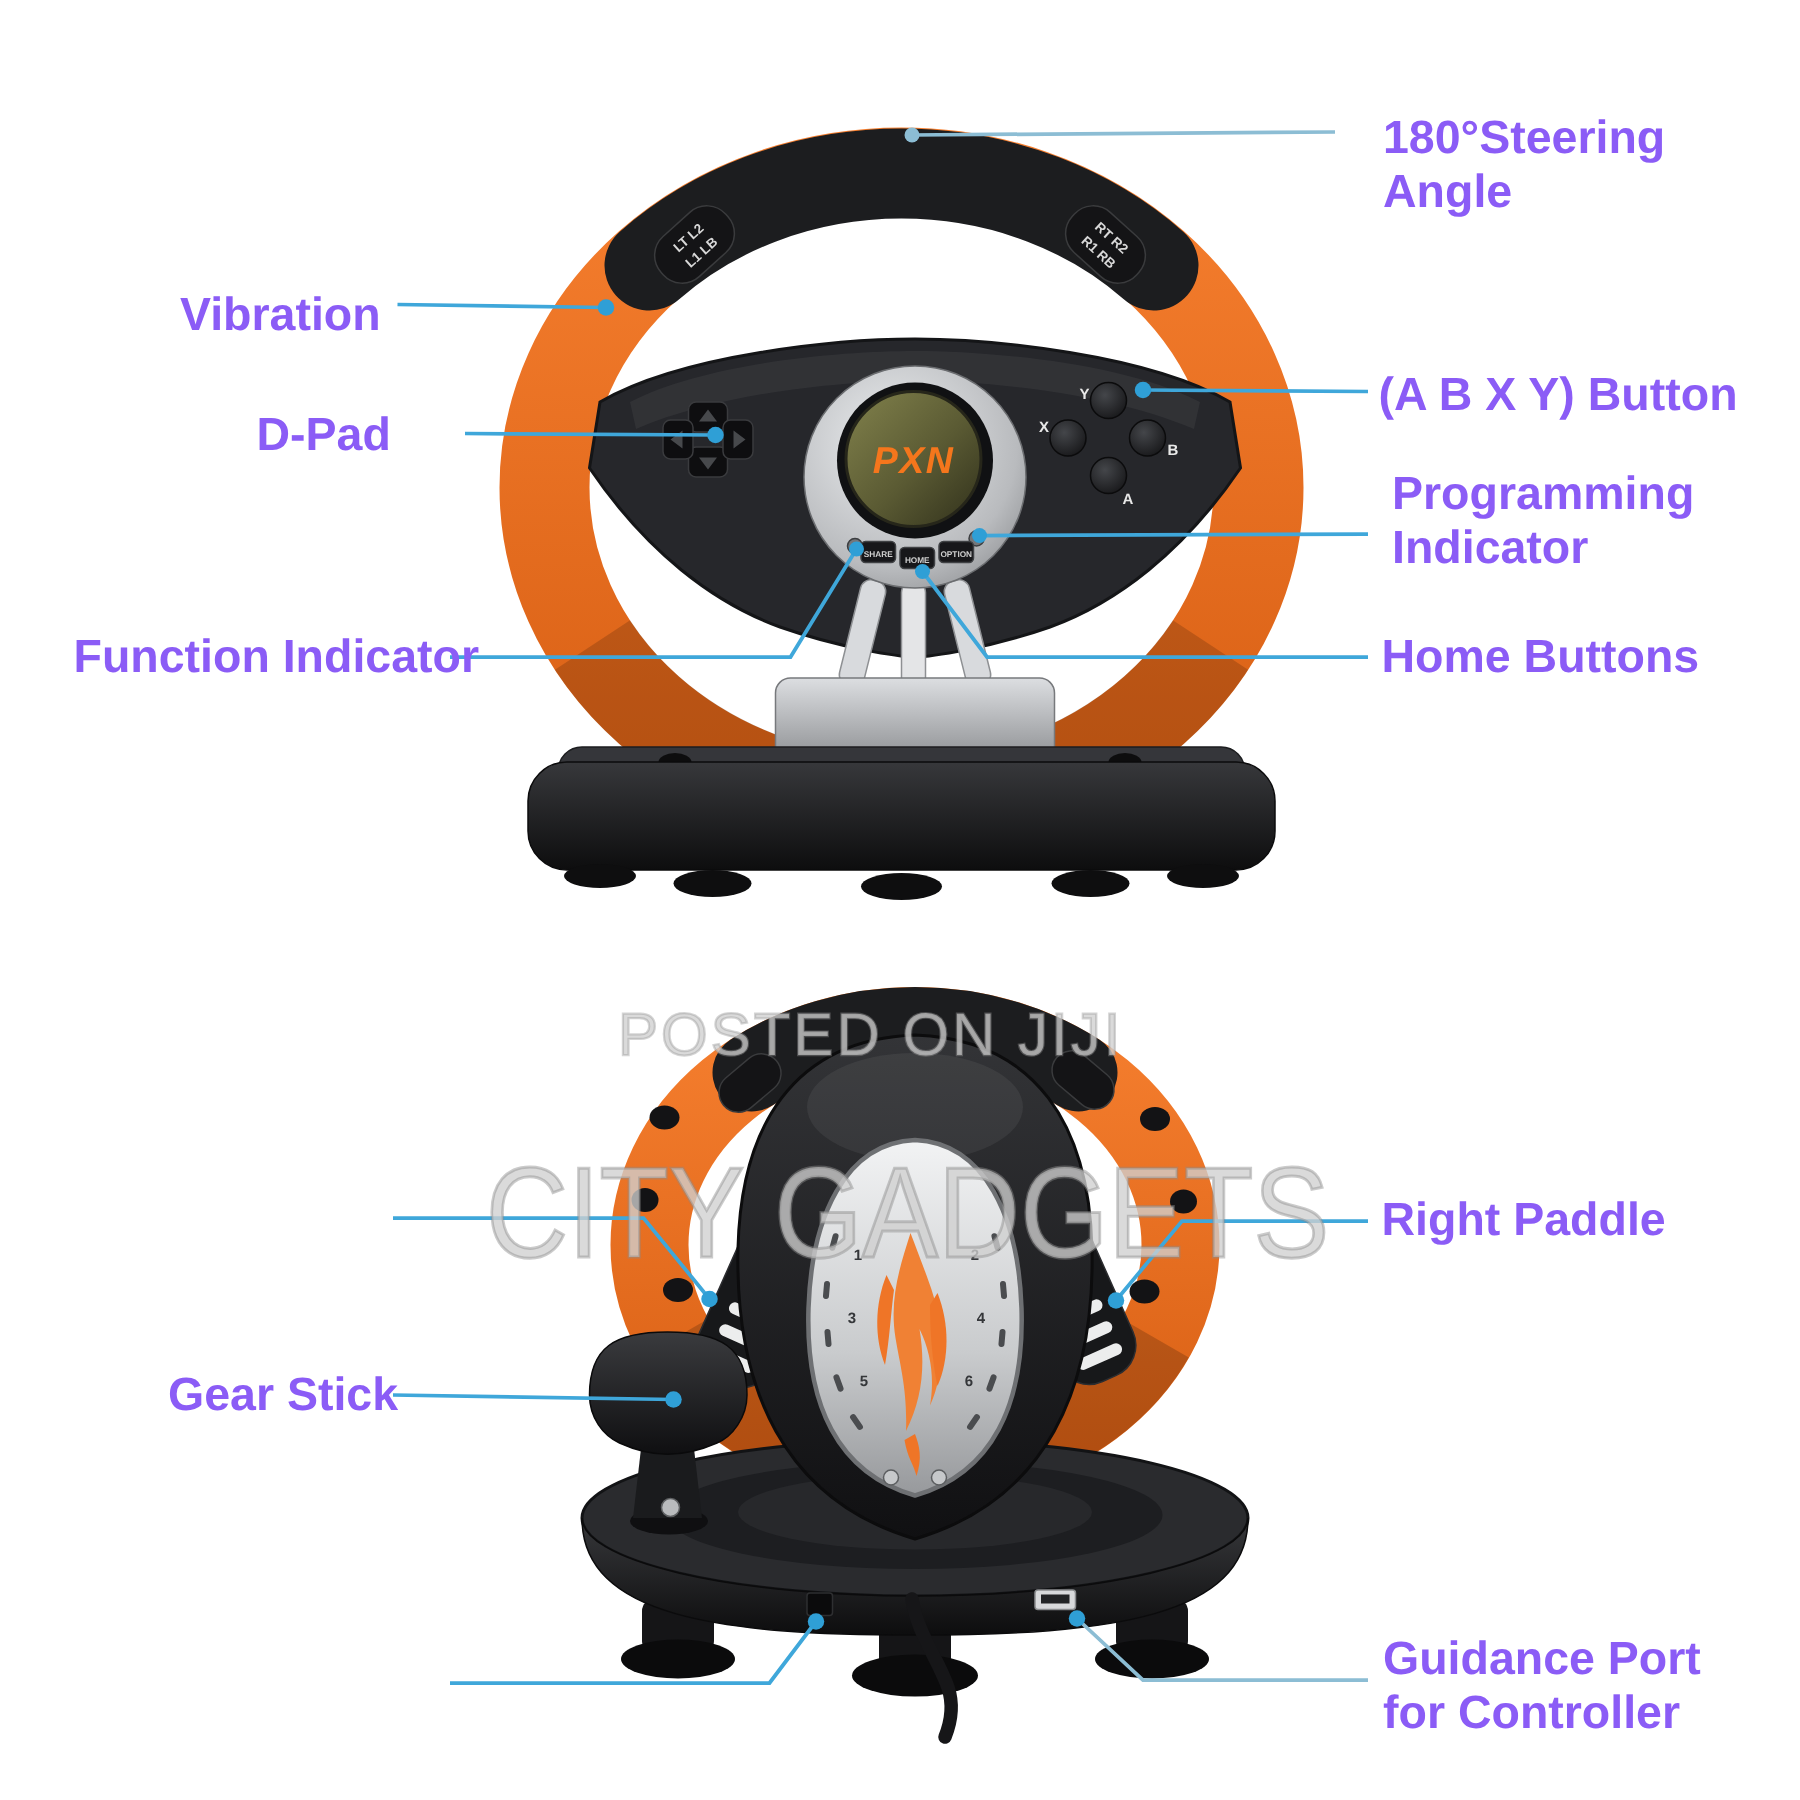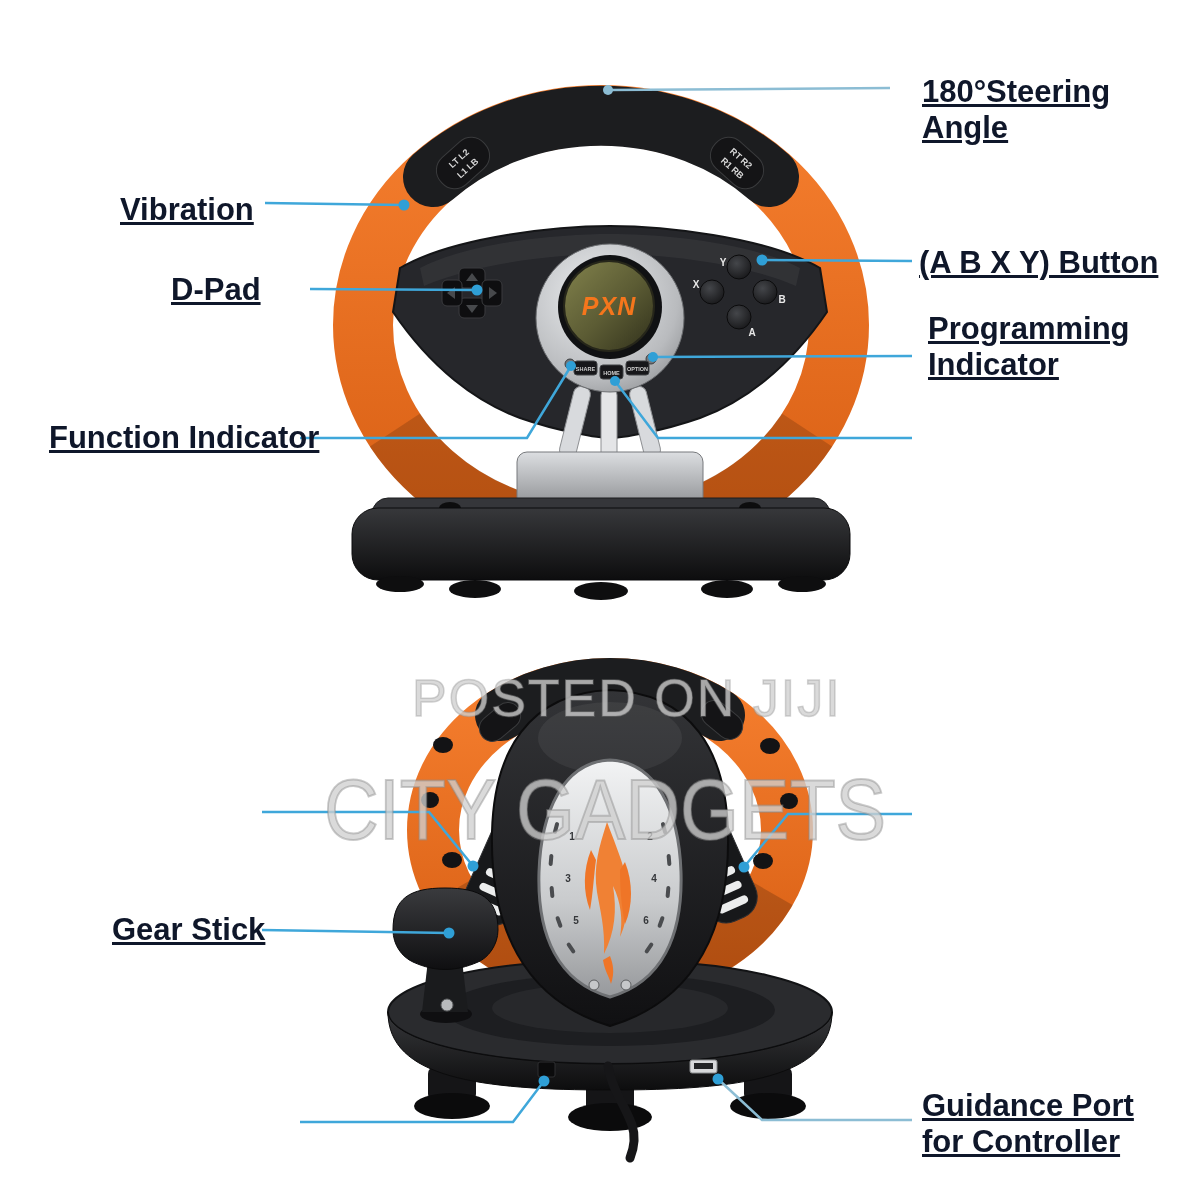--- a/index.html
+++ b/index.html
@@ -1,36 +1,36 @@
 <!DOCTYPE html>
 <html><head>
 <meta charset="utf-8">
 <style>
   html,body{margin:0;padding:0;background:#fff;}
   #stage{position:relative;width:1200px;height:1200px;background:#ffffff;overflow:hidden;
          font-family:"Liberation Sans",sans-serif;}
   #artwork{position:absolute;left:0;top:0;}
-  .callout{position:absolute;font-weight:bold;font-size:31px;line-height:1.15;color:#0f172a;
-           white-space:nowrap;text-decoration:underline;}
+  .callout{position:absolute;font-weight:bold;font-size:31px;line-height:1.15;color:#8b5cf6;
+           white-space:nowrap;}
   .wrap{white-space:normal;}
   .co-steering{left:922px;top:74px;width:205px;}
   .co-vibration{left:120px;top:192px;text-align:right;}
   .co-dpad{left:171px;top:272px;}
   .co-abxy{left:919px;top:245px;}
   .co-programming{left:928px;top:311px;width:220px;}
   .co-home{left:921px;top:420px;}
   .co-function{left:49px;top:420px;}
   .co-leftpaddle{left:99px;top:788px;}
   .co-rightpaddle{left:921px;top:795px;}
   .co-gearstick{left:112px;top:912px;}
   .co-connect{left:111px;top:1077px;width:210px;}
   .co-guidance{left:922px;top:1071px;width:225px;margin-top:17px;}
   .watermark{position:absolute;color:rgba(208,208,208,0.78);-webkit-text-stroke:2px rgba(140,140,140,0.45);
              pointer-events:none;font-weight:400;}
-  .wm-posted{left:412px;top:668px;font-size:52px;letter-spacing:2px;
+  .wm-posted{left:412px;top:668px;font-size:40px;letter-spacing:2px;
              -webkit-text-stroke:1.5px rgba(150,150,150,0.4);}
   .wm-city{left:324px;top:760px;font-size:86px;transform:scaleX(0.88);transform-origin:0 0;}
 </style>
 </head>
 <body>
 
 <div id="stage">
 
 <svg id="artwork" width="1200" height="1200" viewBox="0 0 1200 1200">
   <defs>
@@ -294,19 +294,21 @@
     <polyline points="718,1079 762,1120 912,1120" stroke="#8cbdd4"></polyline>
     <circle cx="718" cy="1079" r="5.5" fill="#2f9fd6" stroke="none"></circle>
   </g>
 </svg>
 
   <div class="callout co-steering wrap">180°Steering Angle</div>
   <div class="callout co-vibration">Vibration</div>
   <div class="callout co-dpad">D-Pad</div>
   <div class="callout co-abxy">(A B X Y) Button</div>
   <div class="callout co-programming wrap">Programming Indicator</div>
+  <div class="callout co-home">Home Buttons</div>
   <div class="callout co-function">Function Indicator</div>
+  <div class="callout co-rightpaddle">Right Paddle</div>
   <div class="callout co-gearstick">Gear Stick</div>
   <div class="callout co-guidance wrap">Guidance Port for Controller</div>
 
   <div class="watermark wm-posted">POSTED ON JIJI</div>
   <div class="watermark wm-city">CITY GADGETS</div>
 </div>
 
 </body></html>

